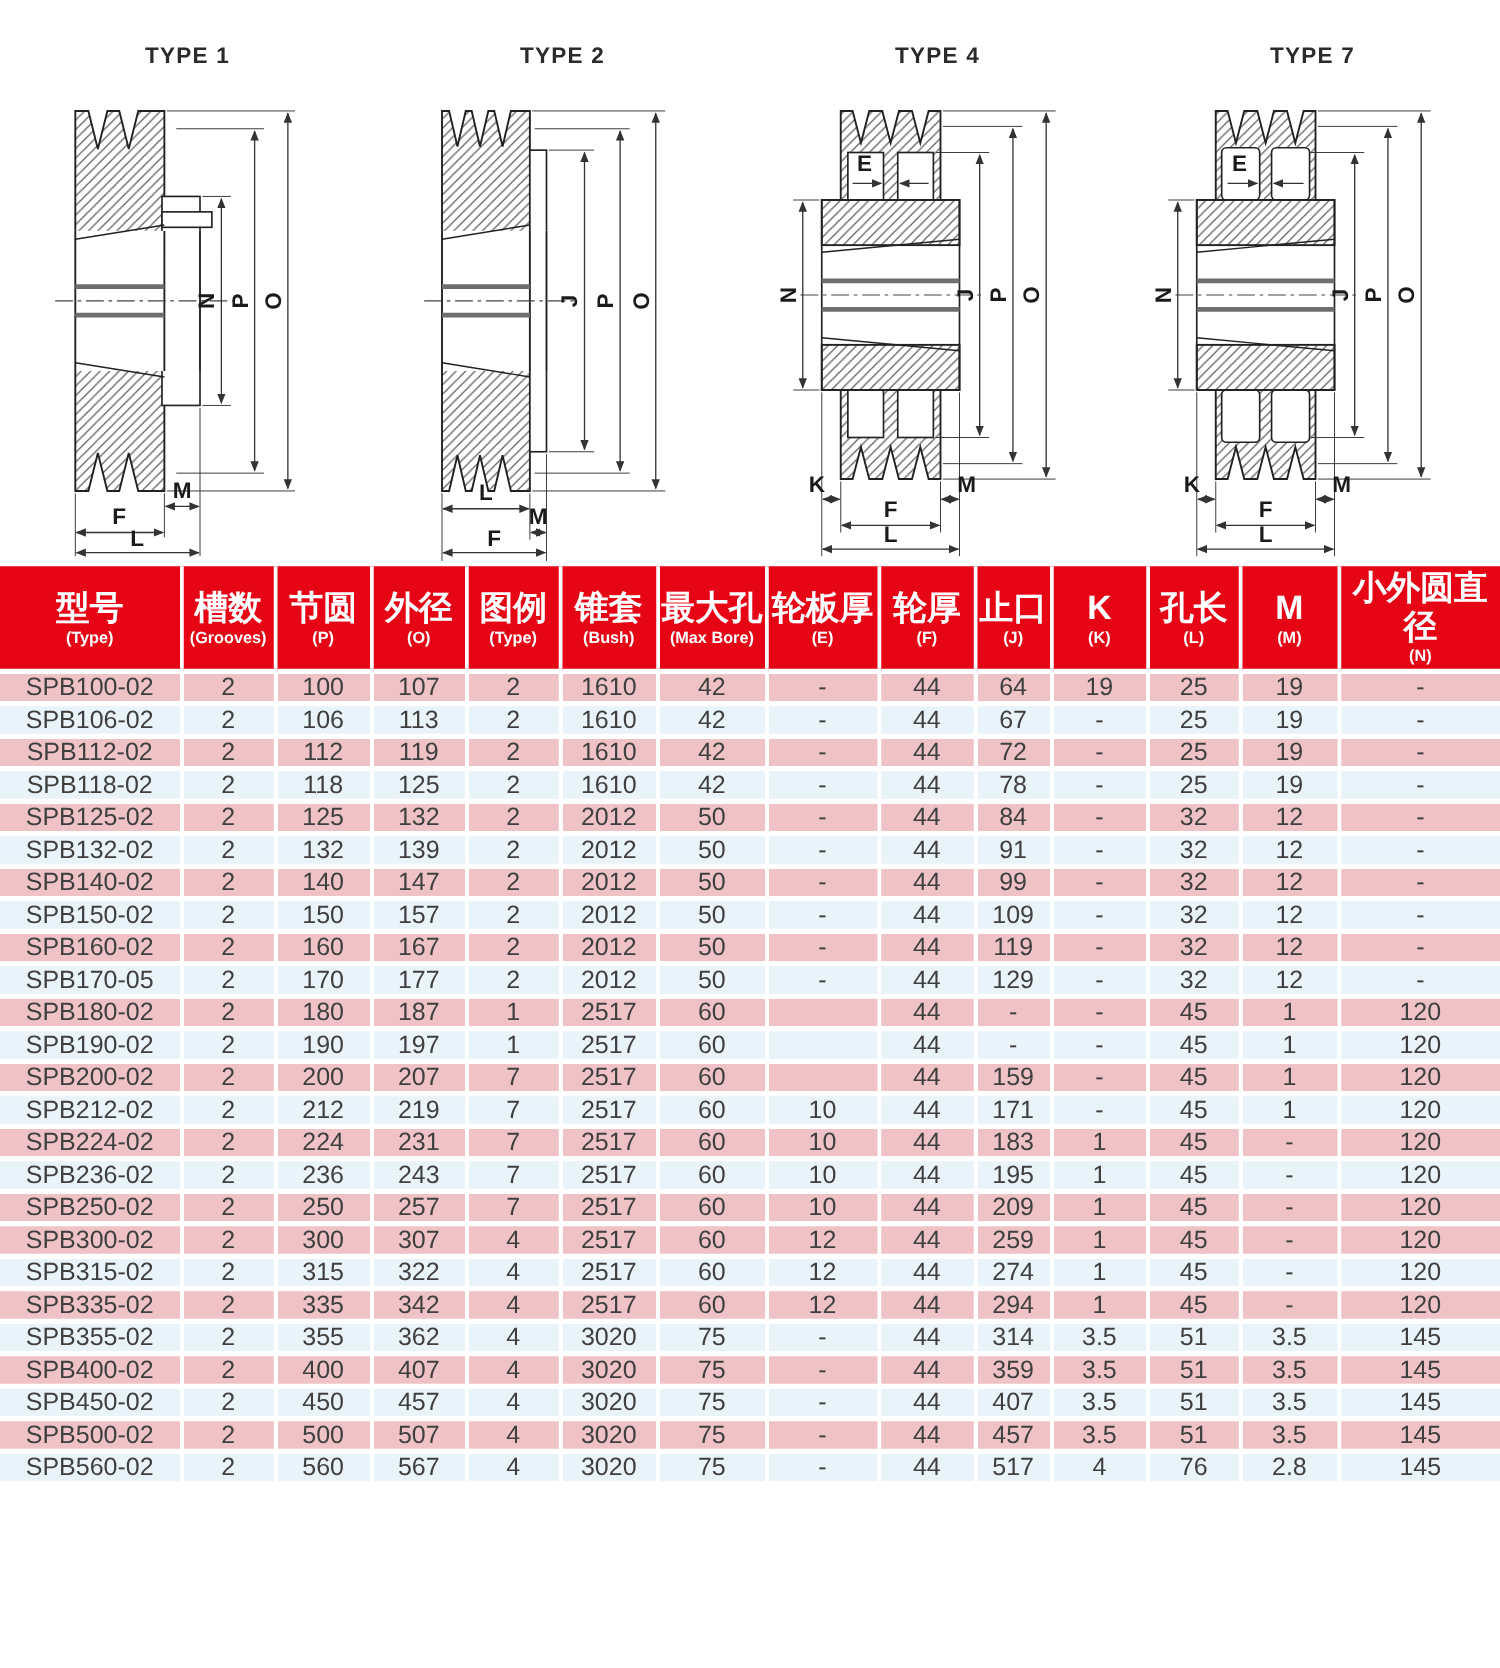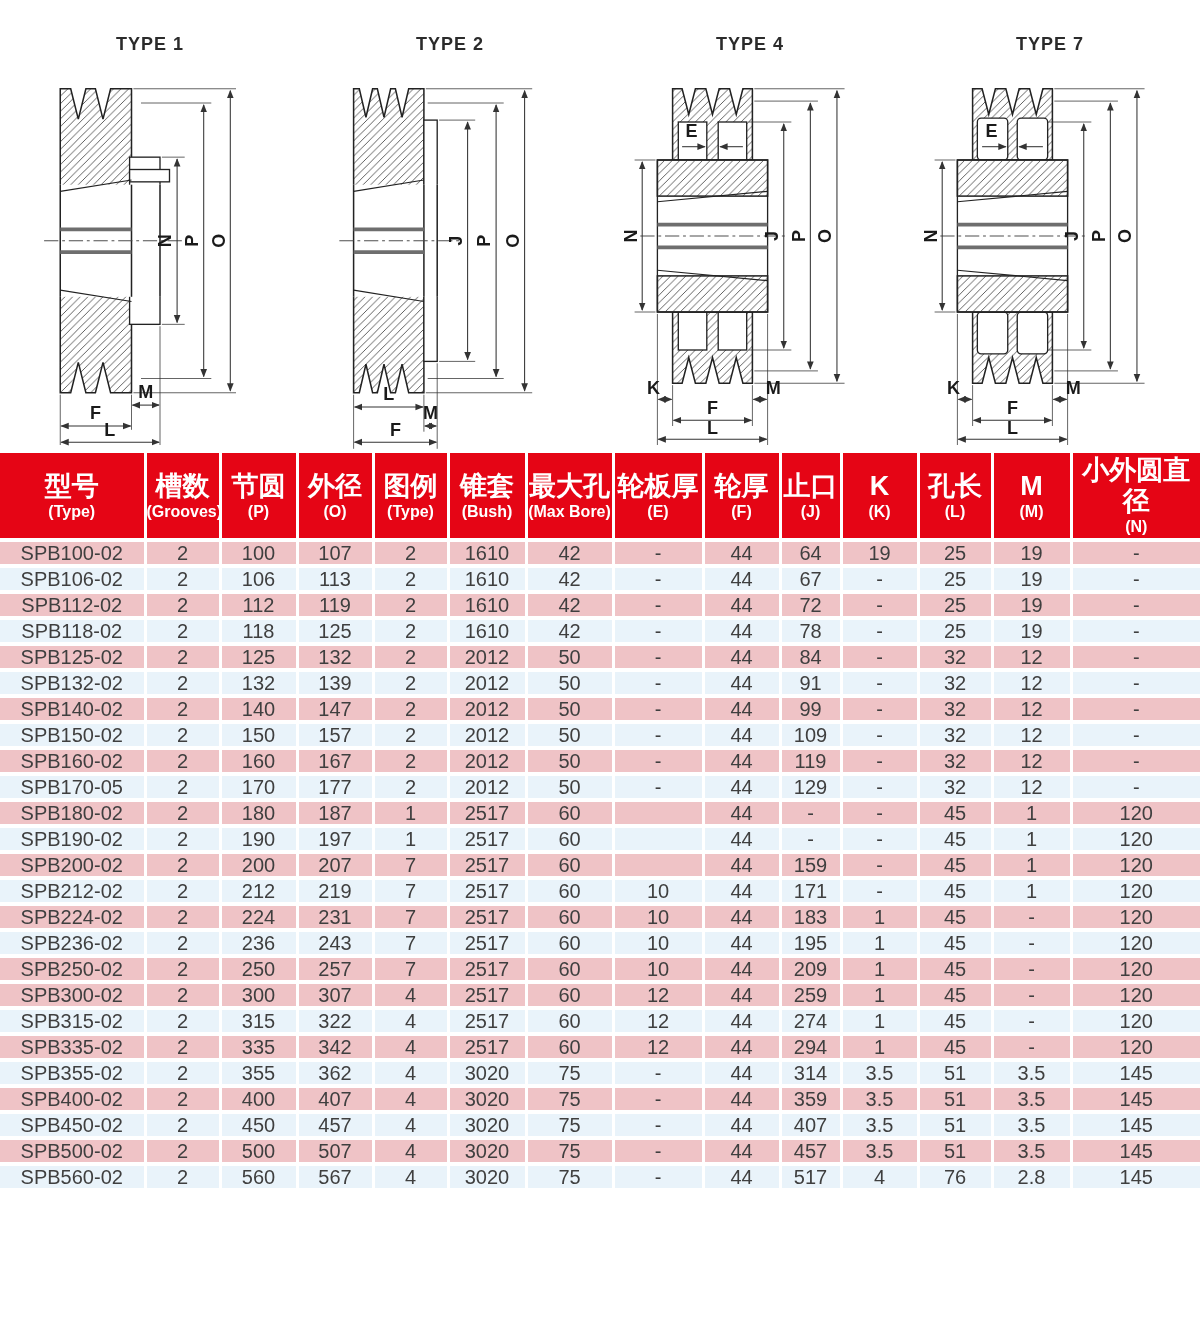--- a/index.html
+++ b/index.html
@@ -32,21 +32,21 @@
 
   
   table.spec { width:1200px; table-layout:fixed; border-collapse:collapse; }
   table.spec th {
     background:#e50515; color:#fff; vertical-align:middle;
     border-right:3px solid #fff; border-bottom:4px solid #fff;
     height:61px; padding:2px 0;
   }
   table.spec th:last-child, table.spec td:last-child { border-right:none; }
   table.spec th .zh { font-size:27px; font-weight:bold; line-height:1.15; }
-  table.spec th .en { font-size:16px; font-weight:bold; line-height:1.2; }
+  table.spec th .en { font-size:13px; font-weight:bold; line-height:1.2; }
   table.spec td {
     text-align:center; vertical-align:middle;
     font-size:20px; color:#3f3f3f; height:26px; line-height:1;
     border-right:3px solid #fff; border-bottom:4px solid #fff;
     overflow:hidden; white-space:nowrap;
   }
   tr.pink td { background:#efc3c6; }
   tr.blue td { background:#e9f3fa; }
 </style>
 </head>

